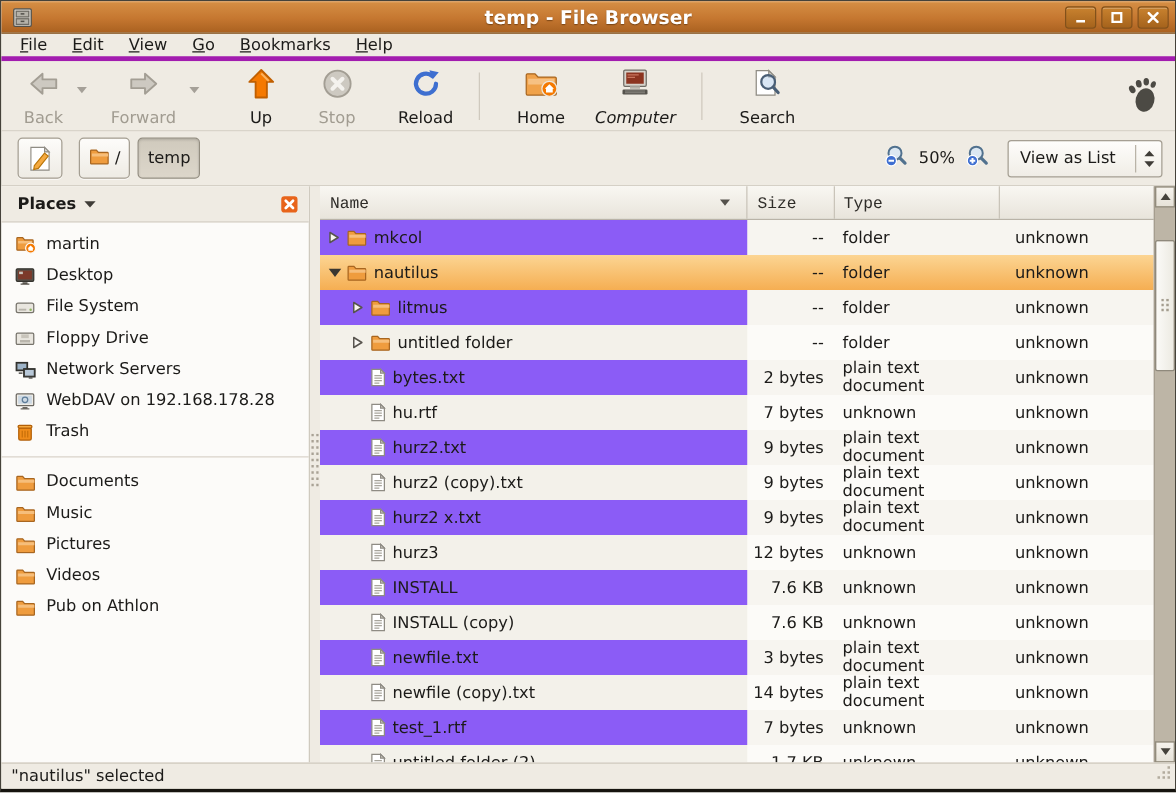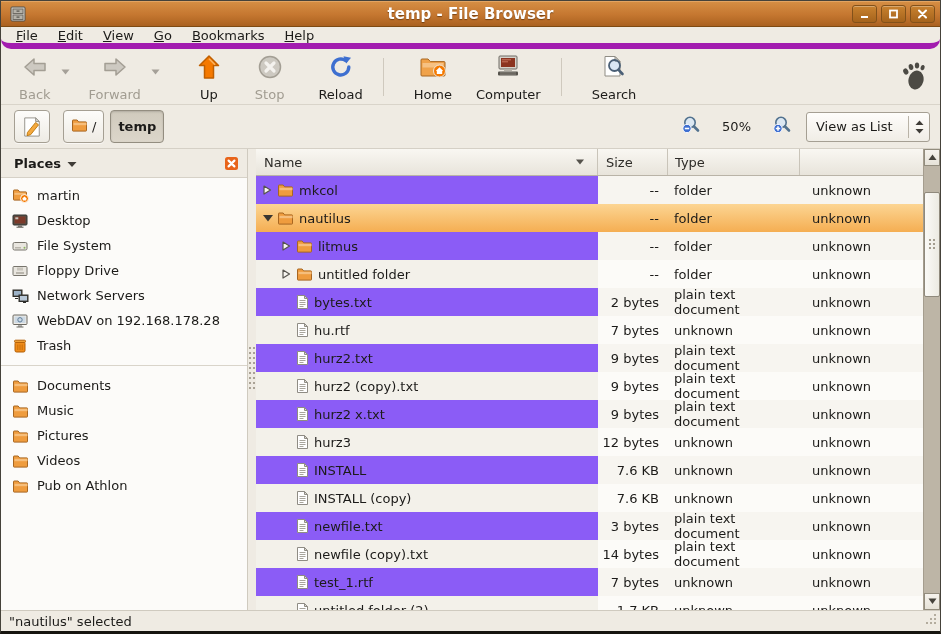--- a/index.html
+++ b/index.html
@@ -16,50 +16,50 @@
   .titlebar .win-icon { margin-left:7px; display:flex; }
   .title-text { position:absolute; left:0; right:0; text-align:center; color:#fff; font-weight:bold;
                 font-size:15px; text-shadow:0 1px 1px rgba(60,30,0,.55); }
   .win-buttons { margin-left:auto; margin-right:5px; display:flex; gap:4px; z-index:2; }
   .win-btn { width:25px; height:18px; border:1px solid #82511a; border-radius:3px;
              background:linear-gradient(#c9822f,#a5631c); display:flex; align-items:center; justify-content:center;
              box-shadow:inset 0 1px 0 rgba(255,255,255,.3); }
 
   
   .menubar { height:22px; flex:0 0 22px; display:flex; align-items:center; padding-left:5px;
-             background:#efebe3; border-bottom:6px solid #a21caf;border-radius:10px; }
+             background:#efebe3; border-bottom:4px solid #a21caf; }
   .menu-item { padding:2px 10px; cursor:default; }
   .menu-item u { text-decoration:underline; }
 
   
   .toolbar { height:56px; flex:0 0 56px; display:flex; align-items:center; padding-left:10px;
              background:#efebe3; border-bottom:1px solid #d9d4ca; position:relative; }
   .tool-group { display:flex; align-items:flex-start; }
   .tool-btn { display:flex; flex-direction:column; align-items:center; padding:3px 8px 1px; border-radius:3px; }
   .tool-btn .icon { height:27px; display:flex; align-items:center; }
   .tool-label { margin-top:7px; }
   .tool-btn.disabled .tool-label { color:#a19c91; }
   .tool-drop { width:14px; height:44px; display:flex; align-items:center; justify-content:center; margin-right:8px; }
   .g-up,.g-stop,.g-reload { margin-left:18px; }
-  .g-home { margin-left:10px; } .g-computer { margin-left:8px; } .g-search { margin-left:10px; }
+  .g-home { margin-left:10px; } .g-computer { margin-left:8px;font-style:italic; } .g-search { margin-left:10px; }
   .tool-sep { width:1px; height:38px; background:#cfc9be; margin:0 12px; align-self:center; }
   .throbber { position:absolute; right:12px; top:12px; }
 
   
   .locbar { height:44px; flex:0 0 44px; display:flex; align-items:center; padding:0 10px 0 13px;
             background:#efebe3; border-bottom:1px solid #d5d0c6; }
   .loc-btn { height:33px; border:1px solid #a59f93; border-radius:4px;
              background:linear-gradient(#fdfcfa,#eeebe4); display:flex; align-items:center; justify-content:center;
              box-shadow:0 1px 0 rgba(255,255,255,.6); padding:0 7px; }
-  .loc-btn.pressed { background:linear-gradient(#d0cabd,#dcd6ca); border-color:#938d80; font-weight:bold;
+  .loc-btn.pressed { background:linear-gradient(#d0cabd,#dcd6ca); border-color:#938d80; font-weight:normal;
                      box-shadow:inset 0 1px 2px rgba(0,0,0,.15); }
   .loc-edit { margin-right:13px; width:36px; }
   .loc-root { margin-right:6px; gap:4px; }
   .zoom-cluster { margin-left:auto; display:flex; align-items:center; }
-  .zoom-level { margin:0 21px; }
+  .zoom-level { margin:0 8px; }
   .combo { width:124px; height:30px; margin-left:14px; border:1px solid #a59f93; border-radius:3px;
            background:linear-gradient(#fefdfb,#f0ede6); display:flex; align-items:center; }
   .combo-label { flex:1; padding-left:9px; }
   .combo-div { width:1px; height:22px; background:#b9b3a7; }
   .combo-arrows { width:20px; display:flex; justify-content:center; }
 
   
   .content { flex:1 1 auto; display:flex; min-height:0; }
 
   
@@ -76,21 +76,21 @@
 
   
   .splitter { width:8px; flex:0 0 8px; background:#efebe3; position:relative; }
   .splitter .grip { position:absolute; left:1px; top:198px; }
 
   
   .list-area { flex:1 1 auto; display:flex; min-width:0; background:#fcfbf9; }
   .list-col { flex:1 1 auto; display:flex; flex-direction:column; min-width:0; }
   .list-header { height:27px; flex:0 0 27px; display:flex;
                  background:linear-gradient(#f9f7f2,#e8e4db); border-bottom:1px solid #b9b3a7; }
-  .hcell { display:flex; align-items:center; border-right:1px solid #c9c4b9; padding-left:8px; color:#2e2c28; }
+  .hcell { display:flex; align-items:center; border-right:1px solid #c9c4b9; padding-left:8px; color:#2e2c28;font-family:Liberation Mono, monospace; }
   .hcell-0 { width:342px; flex:0 0 342px; }
   .hcell-0 .sort { margin-left:auto; margin-right:12px; display:flex; }
   .hcell-1 { width:70px; flex:0 0 70px; }
   .hcell-2 { width:132px; flex:0 0 132px; padding-left:7px; }
   .hcell-3 { flex:1 1 auto; padding-left:12px; border-right:none; }
   .list-body { flex:1 1 auto; overflow:hidden; }
   .row { height:28px; display:flex; align-items:center; }
   .cell { height:100%; display:flex; align-items:center; }
   .c-name { width:342px; flex:0 0 342px; overflow:hidden; white-space:nowrap; }
   .c-size { width:70px; flex:0 0 70px; justify-content:flex-end; padding-right:9px; }

